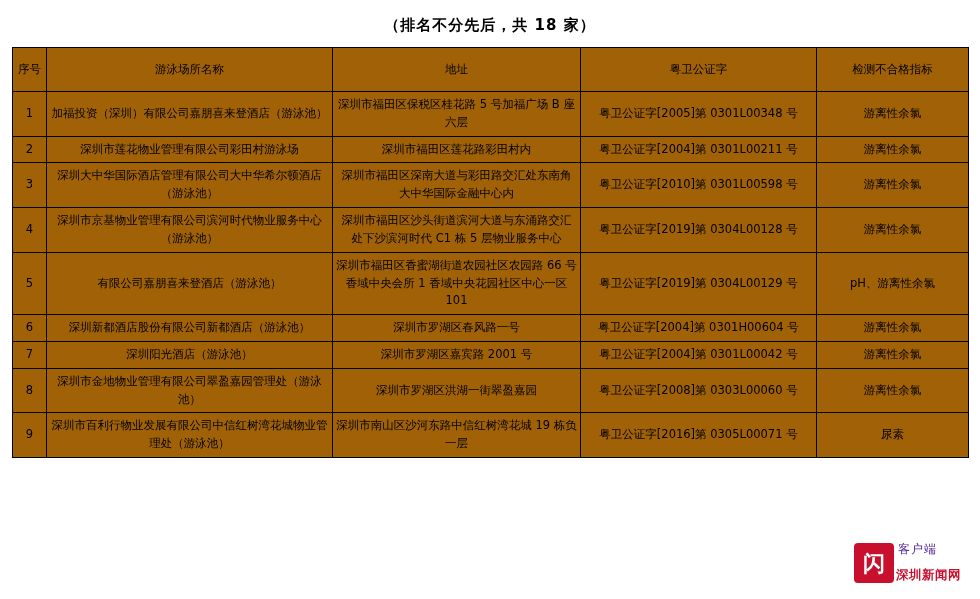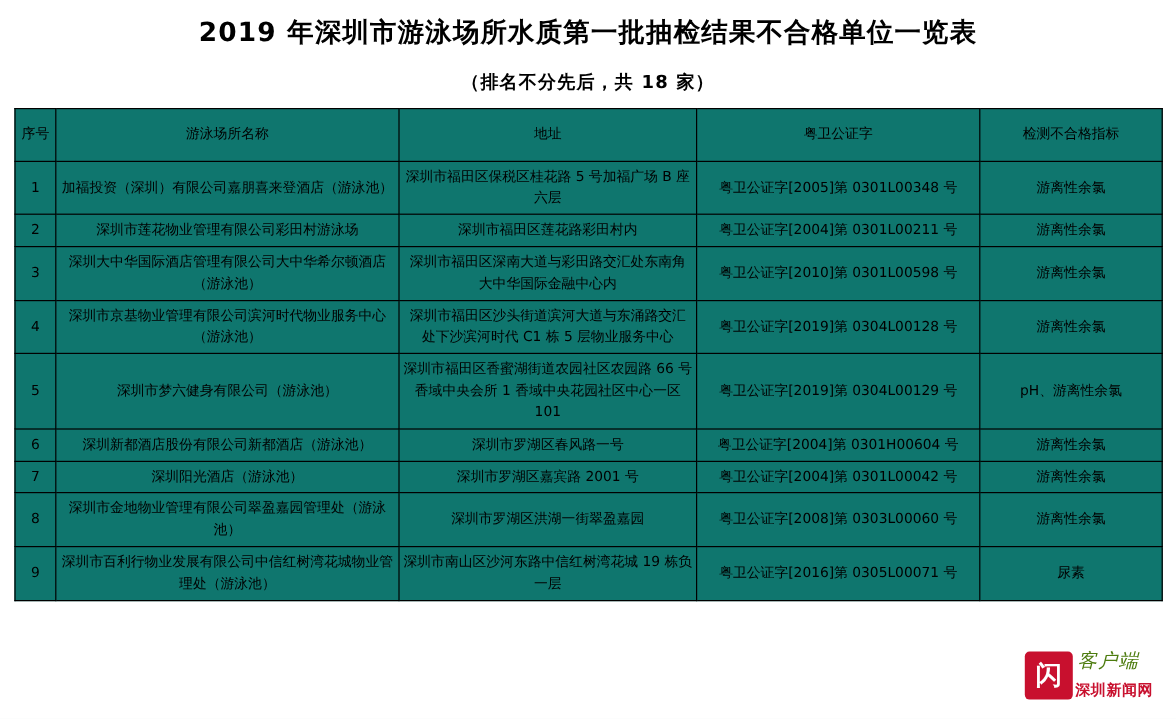--- a/index.html
+++ b/index.html
@@ -36,21 +36,21 @@
     padding-top: 16px;
     padding-bottom: 12px;
   }
   .table-wrap {
     padding: 0 12px;
   }
   table.result-table {
     width: 956px;
     border-collapse: collapse;
     table-layout: fixed;
-    background: #0f766e;
+    background: #a16207;
   }
   table.result-table th,
   table.result-table td {
     border: 1px solid #000000;
     font-size: 11.5px;
     color: #000;
     text-align: center;
     vertical-align: middle;
     line-height: 1.55;
     padding: 4px 3px;
@@ -91,41 +91,39 @@
     font-size: 22px;
     font-weight: bold;
     line-height: 40px;
     text-align: center;
     font-family: "DejaVu Serif", "Liberation Serif", serif;
   }
   .wm-text-top {
     position: absolute;
     left: 44px;
     top: 0px;
-    font-size: 16px;
-    color: #4d7c0f;
+    font-size: 12px;
+    color: #4c1d95;
     letter-spacing: 1px;
-    font-style: italic;
   }
   .wm-text-main {
     position: absolute;
     left: 42px;
     top: 26px;
     font-size: 12.5px;
     color: #c8102e;
     font-weight: bold;
     letter-spacing: 0.5px;
   }
 </style>
 </head>
 <body>
 
 <div id="page">
 
-  <div class="doc-title">2019 年深圳市游泳场所水质第一批抽检结果不合格单位一览表</div>
   <div class="doc-subtitle">（排名不分先后，共 18 家）</div>
 
   <div class="table-wrap">
     <table class="result-table">
       <colgroup>
         <col class="c-no">
         <col class="c-name">
         <col class="c-addr">
         <col class="c-lic">
         <col class="c-idx">
@@ -163,21 +161,21 @@
         </tr>
         <tr>
           <td class="col-no">4</td>
           <td class="col-name">深圳市京基物业管理有限公司滨河时代物业服务中心（游泳池）</td>
           <td class="col-addr">深圳市福田区沙头街道滨河大道与东涌路交汇处下沙滨河时代 C1 栋 5 层物业服务中心</td>
           <td class="col-lic">粤卫公证字[2019]第 0304L00128 号</td>
           <td class="col-idx">游离性余氯</td>
         </tr>
         <tr>
           <td class="col-no">5</td>
-          <td class="col-name">深圳市梦六健身有限公司（游泳池）</td>
+          <td class="col-name">有限公司嘉朋喜来登酒店（游泳池）</td>
           <td class="col-addr">深圳市福田区香蜜湖街道农园社区农园路 66 号香域中央会所 1 香域中央花园社区中心一区 101</td>
           <td class="col-lic">粤卫公证字[2019]第 0304L00129 号</td>
           <td class="col-idx">pH、游离性余氯</td>
         </tr>
         <tr>
           <td class="col-no">6</td>
           <td class="col-name">深圳新都酒店股份有限公司新都酒店（游泳池）</td>
           <td class="col-addr">深圳市罗湖区春风路一号</td>
           <td class="col-lic">粤卫公证字[2004]第 0301H00604 号</td>
           <td class="col-idx">游离性余氯</td>

